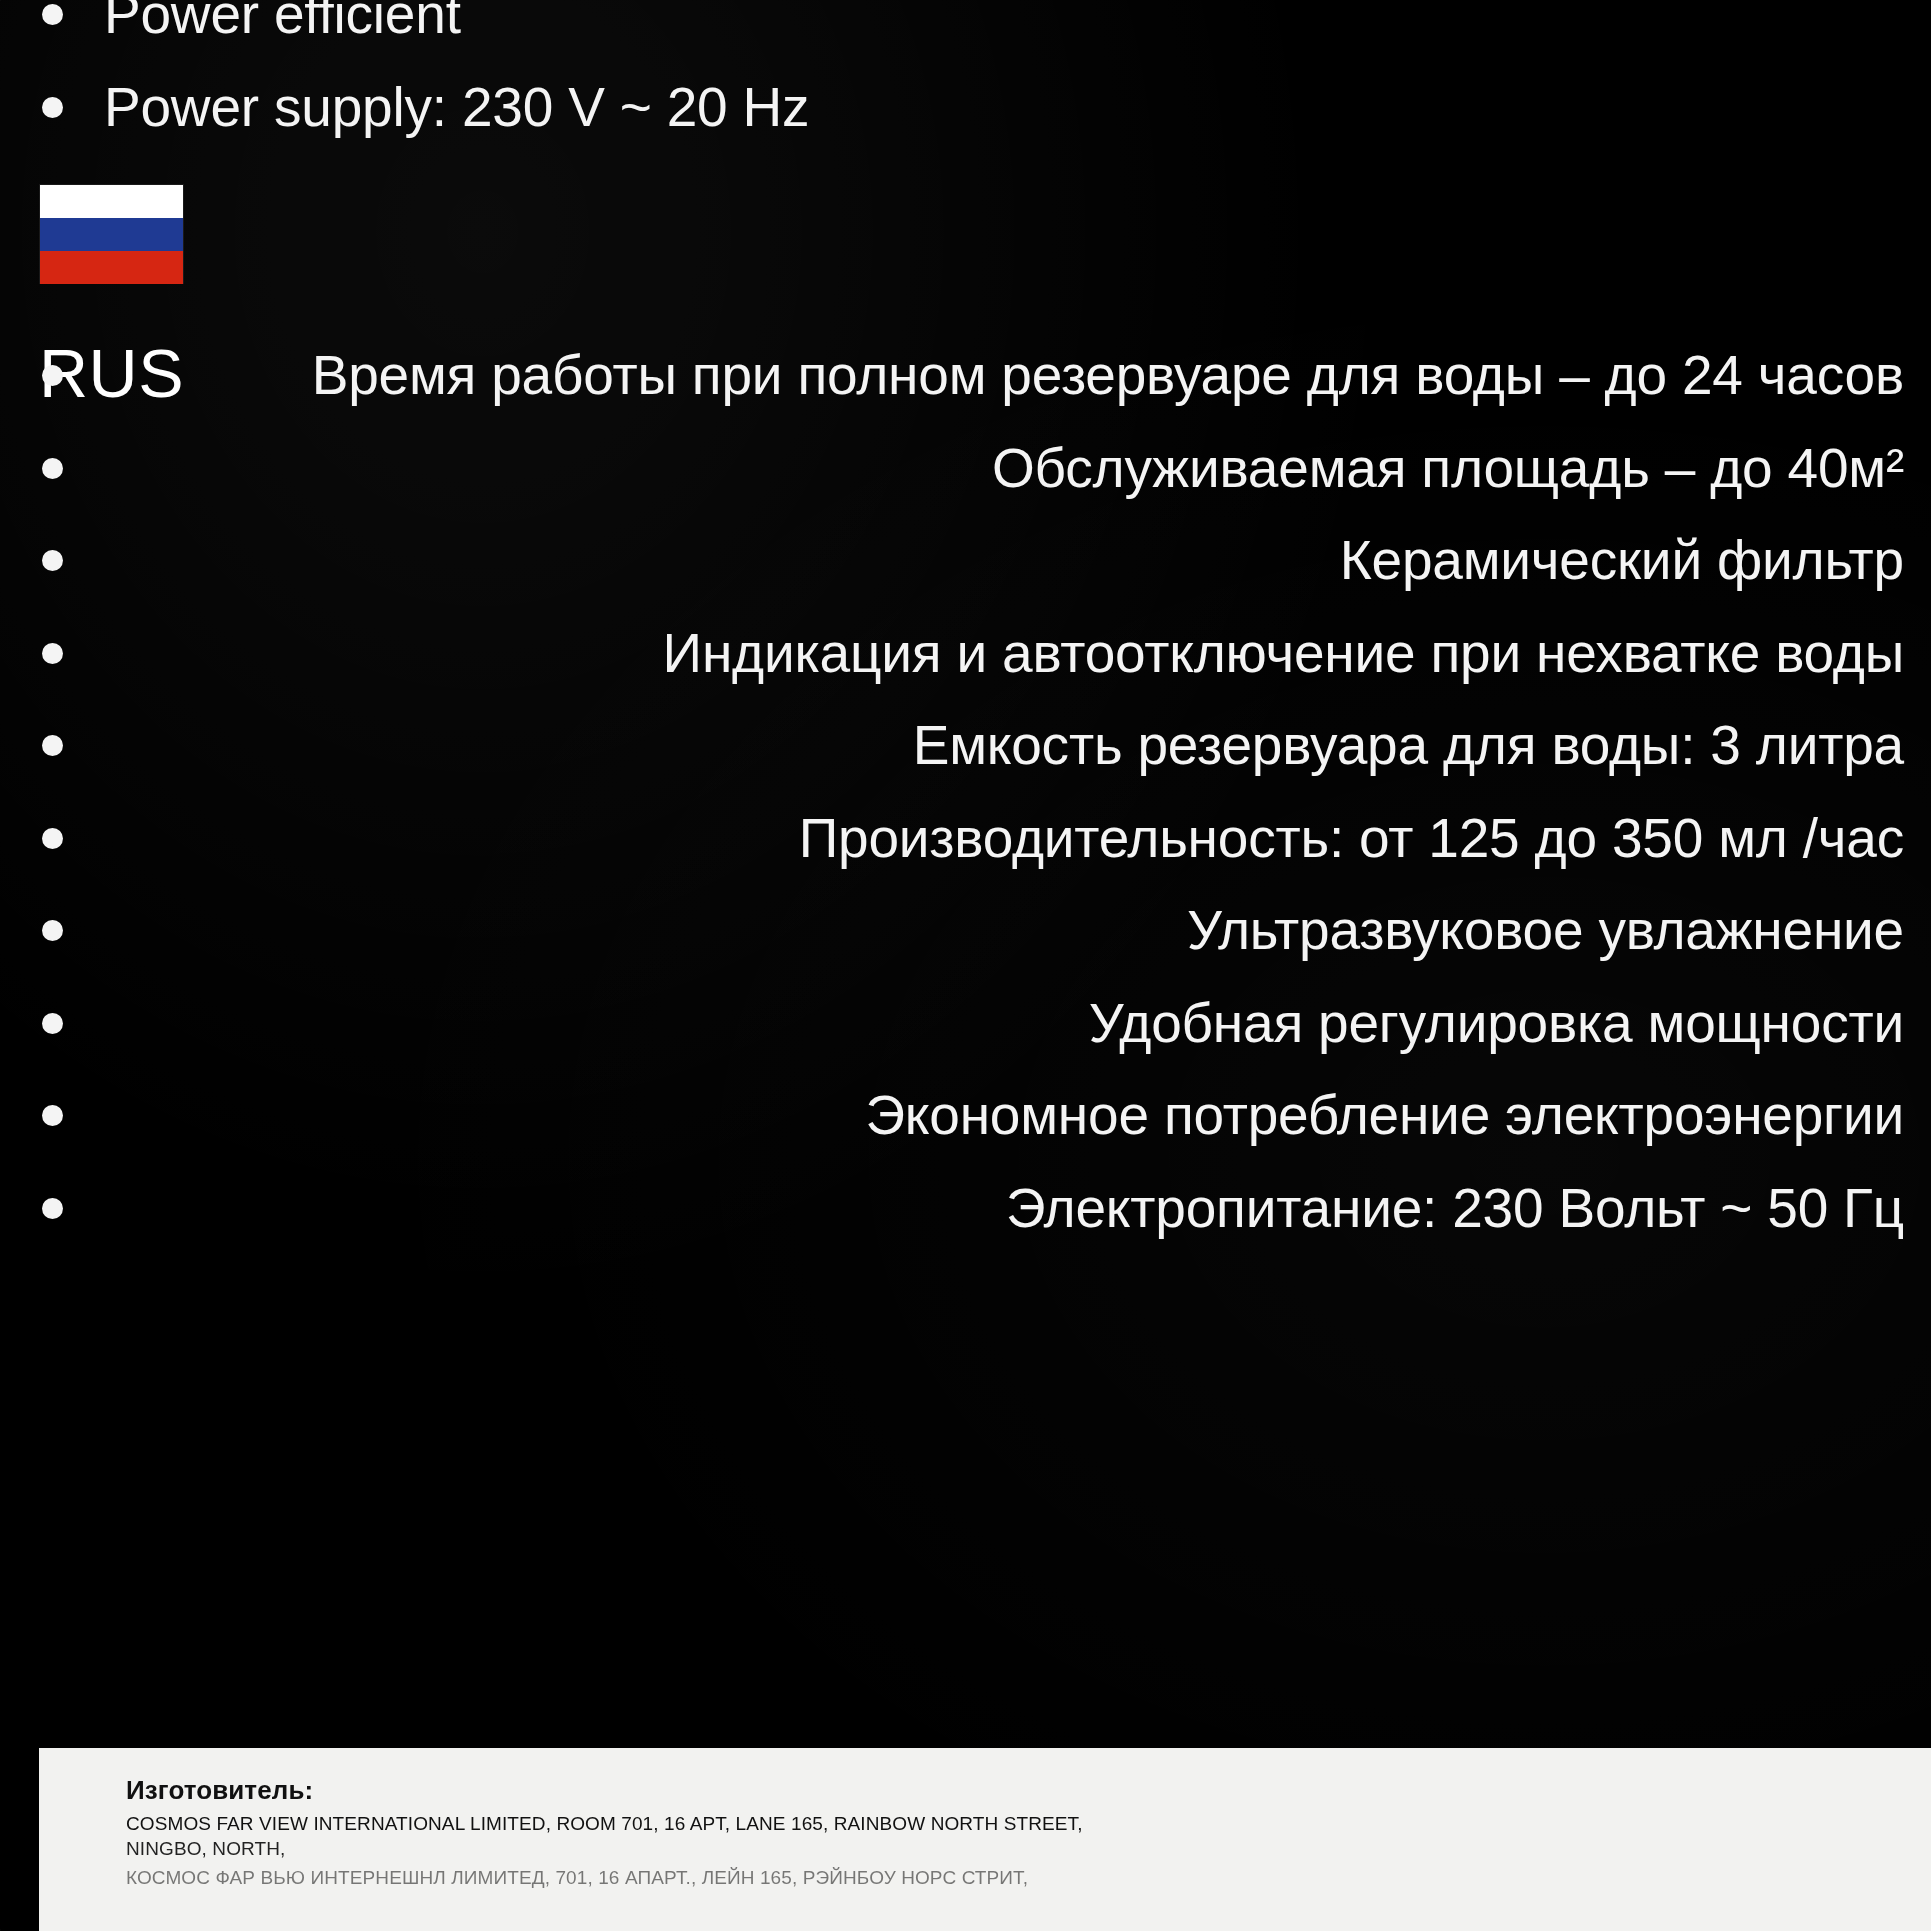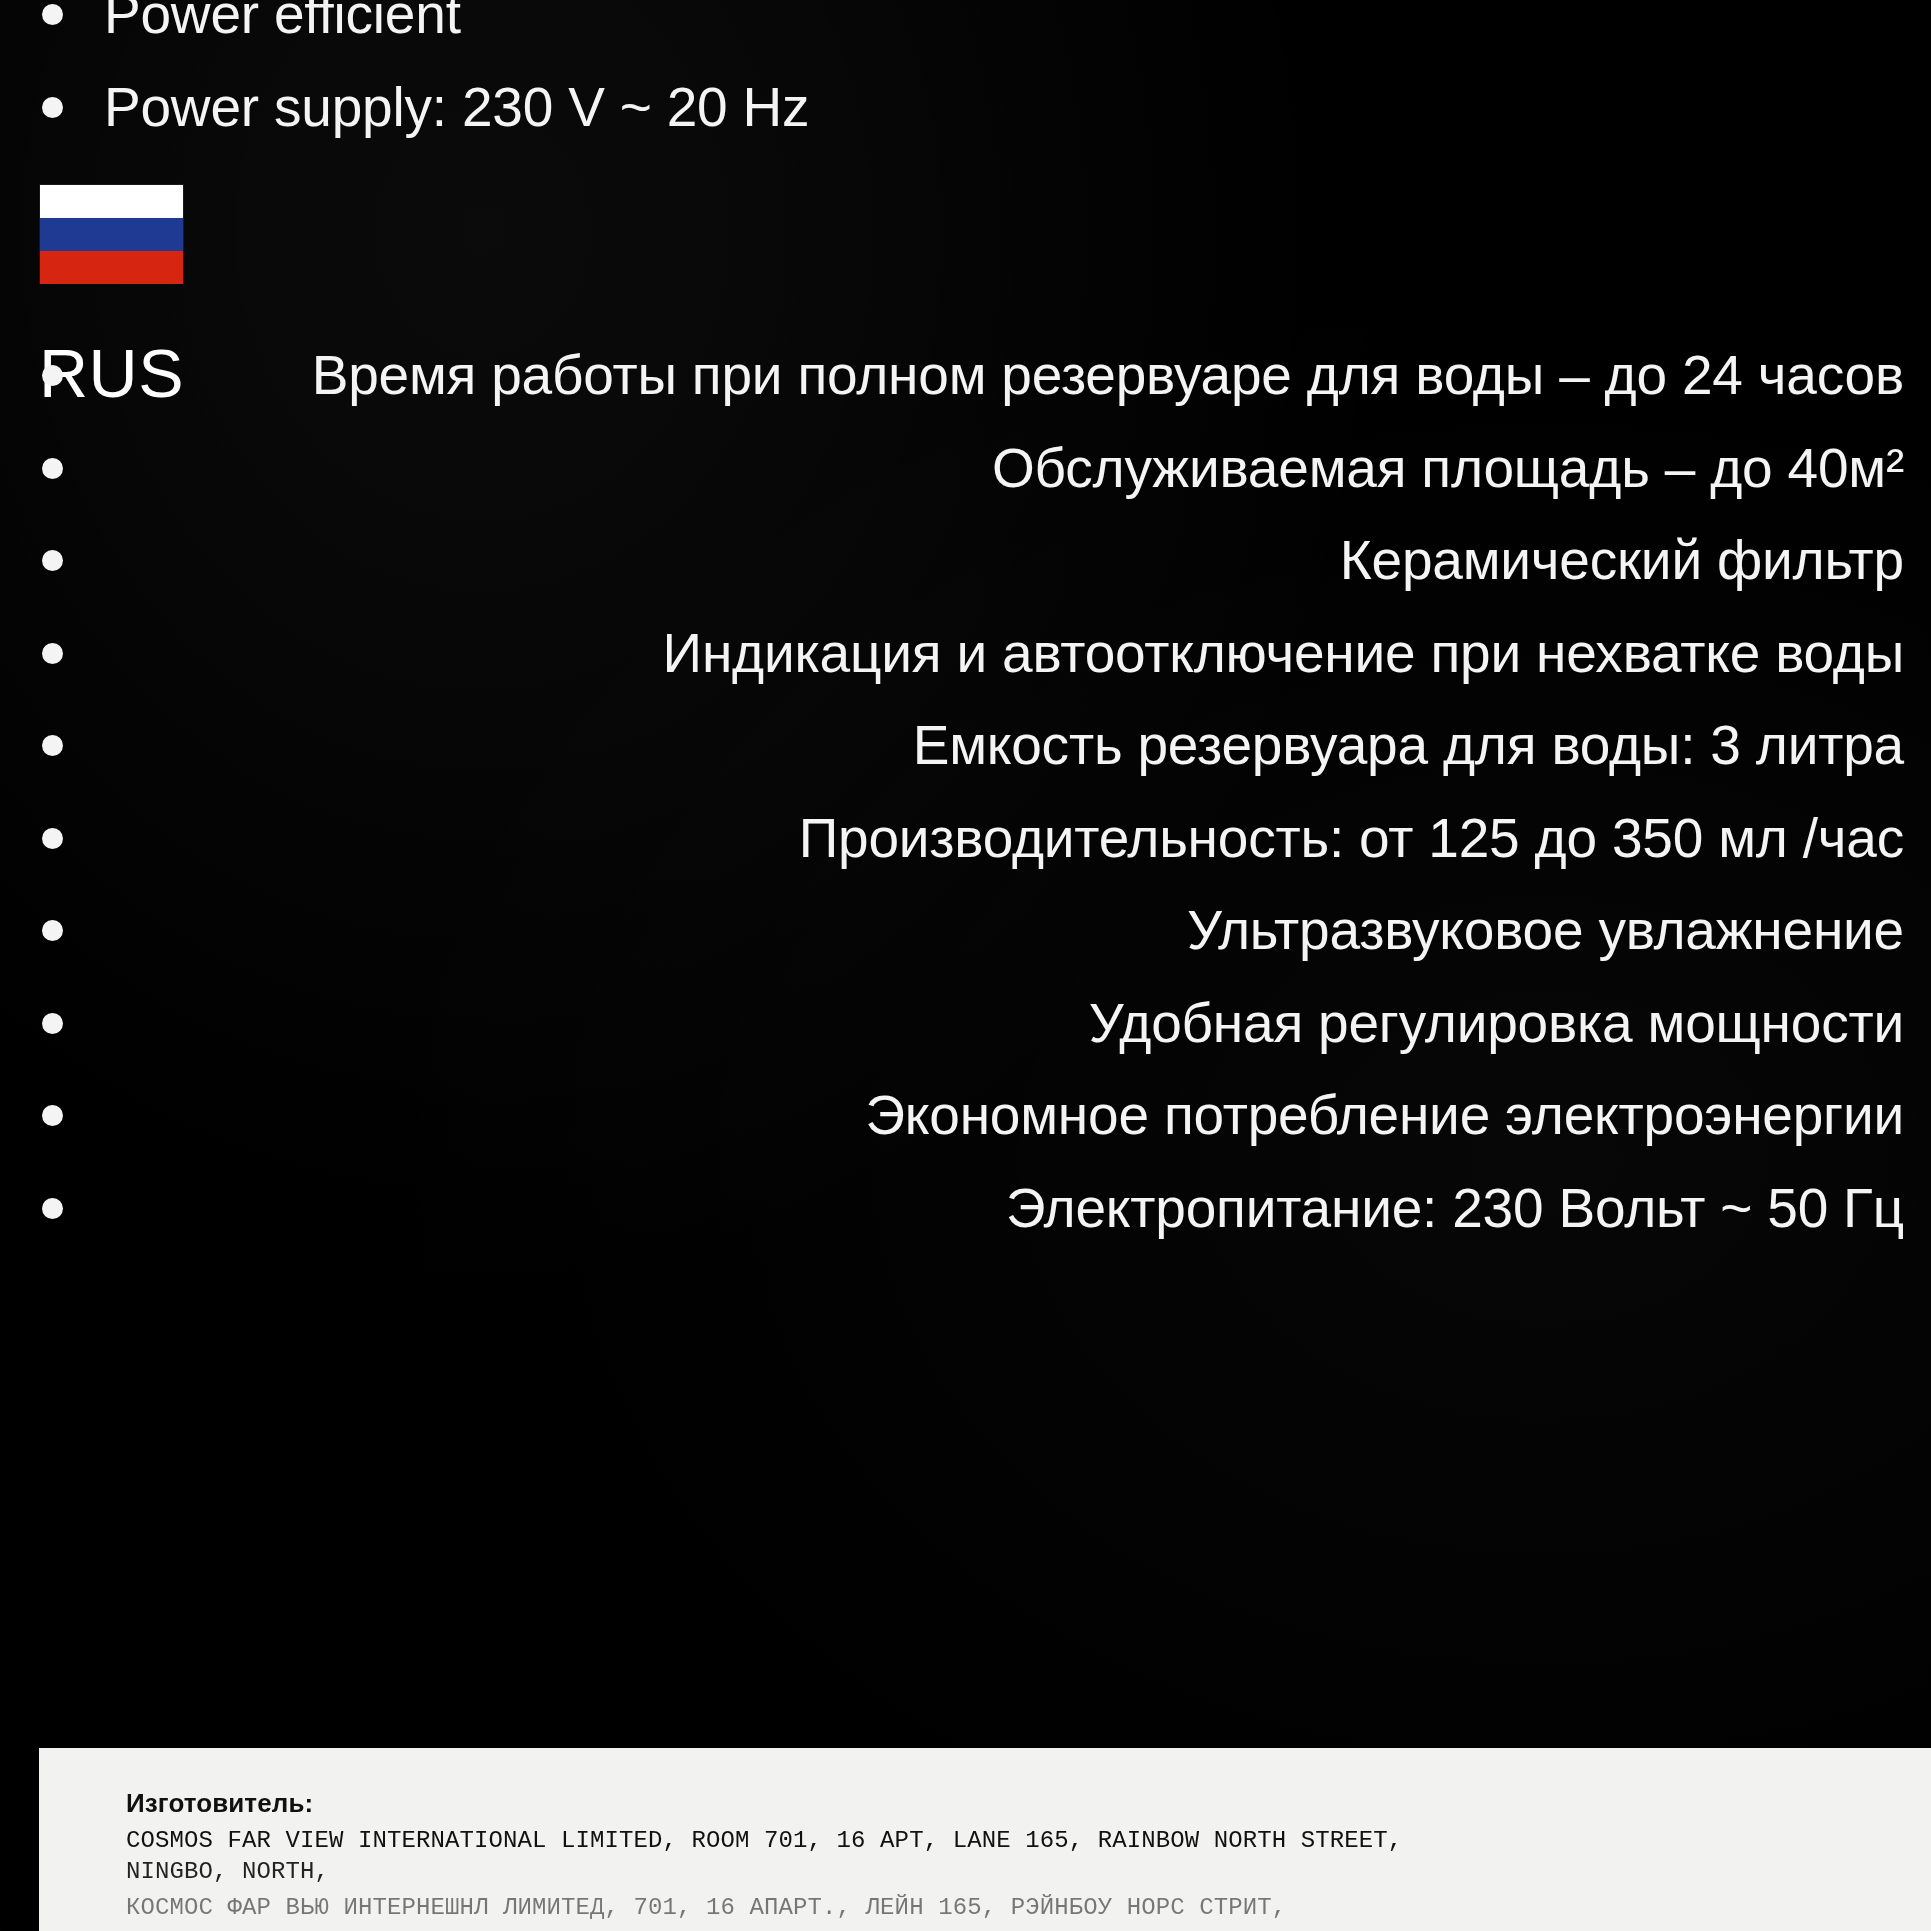--- a/index.html
+++ b/index.html
@@ -109,38 +109,37 @@
 
   
   .mfr-panel {
     position: absolute;
     left: 39px;
     right: 0;
     bottom: 0;
     height: 183px;
     background: #f2f2f0;
     color: #111111;
-    padding: 39px 0 0 87px;
+    padding: 26px 0 0 87px;
     box-sizing: border-box;
     overflow: hidden;
   }
   .mfr-label {
     font-size: 26px;
     font-weight: bold;
     line-height: 1.25;
     margin: 0 0 5.8px 0;
     letter-spacing: 0.1px;
   }
   .mfr-line {
-    font-size: 24px;
+    font-size: 19px;
     line-height: 1.30;
     margin: 0;
     white-space: nowrap;
     letter-spacing: 0.1px;
-    font-family: Liberation Mono, monospace;
   }
   .mfr-line.faded { opacity: .92; }
   .mfr-line.clipped {
     margin-top: 3.9px;
     opacity: .55;
   }
 </style>
 </head>
 <body>
 

